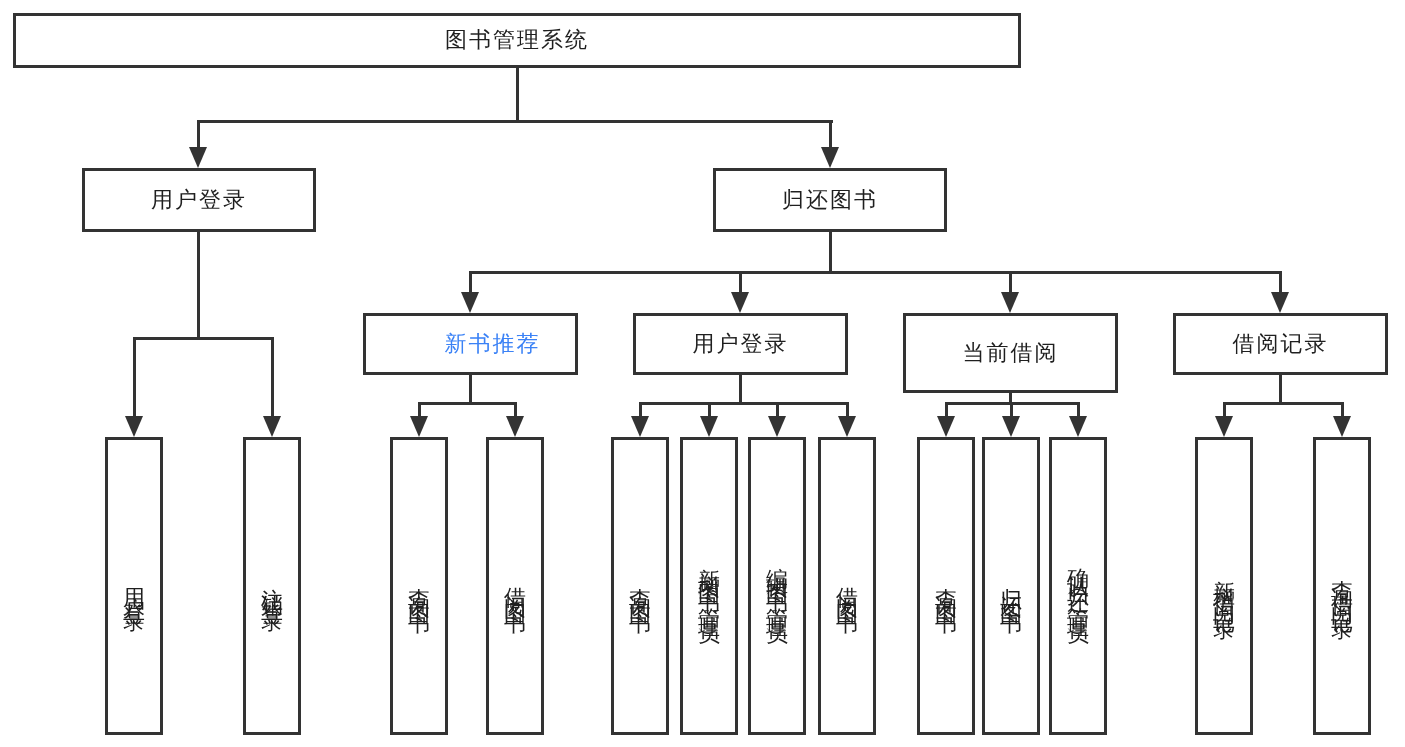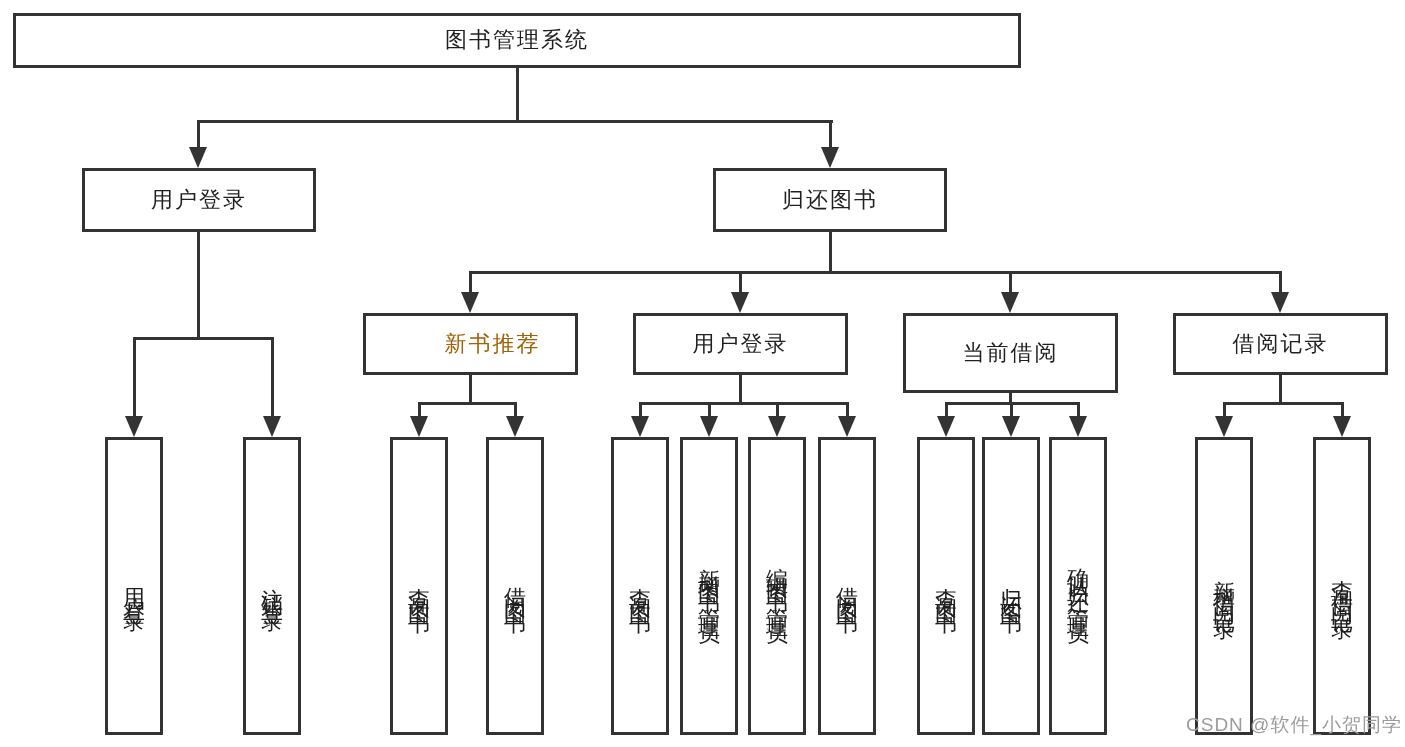--- a/index.html
+++ b/index.html
@@ -59,21 +59,20 @@
     color: #9b9b9b;
     letter-spacing: 1px;
     white-space: nowrap;
     z-index: 3;
   }
 </style>
 </head>
 <body>
 
 <div id="canvas">
-  <span class="watermark" style="color: rgb(155, 155, 155);">CSDN @软件_小贺同学</span>
 <div class="cline" style="left: 516px; top: 68px; width: 3px; height: 54px; background: rgb(51, 51, 51);"></div>
     <div class="cline" style="left: 197px; top: 120px; width: 636px; height: 3px; background: rgb(51, 51, 51);"></div>
     <div class="cline" style="left: 197px; top: 120px; width: 3px; height: 30px; background: rgb(51, 51, 51);"></div>
     <div class="cline" style="left: 829px; top: 120px; width: 3px; height: 30px; background: rgb(51, 51, 51);"></div>
     <div class="cline" style="left: 197px; top: 232px; width: 3px; height: 107px; background: rgb(51, 51, 51);"></div>
     <div class="cline" style="left: 133px; top: 337px; width: 141px; height: 3px; background: rgb(51, 51, 51);"></div>
     <div class="cline" style="left: 133px; top: 337px; width: 3px; height: 82px; background: rgb(51, 51, 51);"></div>
     <div class="cline" style="left: 271px; top: 337px; width: 3px; height: 82px; background: rgb(51, 51, 51);"></div>
     <div class="cline" style="left: 829px; top: 232px; width: 3px; height: 41px; background: rgb(51, 51, 51);"></div>
     <div class="cline" style="left: 469px; top: 271px; width: 813px; height: 3px; background: rgb(51, 51, 51);"></div>
@@ -122,21 +121,21 @@
     <div class="node" style="left: 13px; top: 13px; width: 1008px; height: 55px; border-color: rgb(51, 51, 51); background: rgb(255, 255, 255);">
       <span class="lbl" style="color: rgb(31, 31, 31);">图书管理系统</span>
     </div>
     <div class="node" style="left: 82px; top: 168px; width: 234px; height: 64px; border-color: rgb(51, 51, 51); background: rgb(255, 255, 255);">
       <span class="lbl" style="color: rgb(31, 31, 31);">用户登录</span>
     </div>
     <div class="node" style="left: 713px; top: 168px; width: 234px; height: 64px; border-color: rgb(51, 51, 51); background: rgb(255, 255, 255);">
       <span class="lbl" style="color: rgb(31, 31, 31);">归还图书</span>
     </div>
     <div class="node" style="left: 363px; top: 313px; width: 215px; height: 62px; border-color: rgb(51, 51, 51); background: rgb(255, 255, 255);">
-      <span class="lbl" style="color: #a16207; margin-left: 44px;">新书推荐</span>
+      <span class="lbl" style="color: #3b82f6; margin-left: 44px;">新书推荐</span>
     </div>
     <div class="node" style="left: 633px; top: 313px; width: 215px; height: 62px; border-color: rgb(51, 51, 51); background: rgb(255, 255, 255);">
       <span class="lbl" style="color: rgb(31, 31, 31);">用户登录</span>
     </div>
     <div class="node" style="left: 903px; top: 313px; width: 215px; height: 80px; border-color: rgb(51, 51, 51); background: rgb(255, 255, 255);">
       <span class="lbl" style="color: rgb(31, 31, 31);">当前借阅</span>
     </div>
     <div class="node" style="left: 1173px; top: 313px; width: 215px; height: 62px; border-color: rgb(51, 51, 51); background: rgb(255, 255, 255);">
       <span class="lbl" style="color: rgb(31, 31, 31);">借阅记录</span>
     </div>

